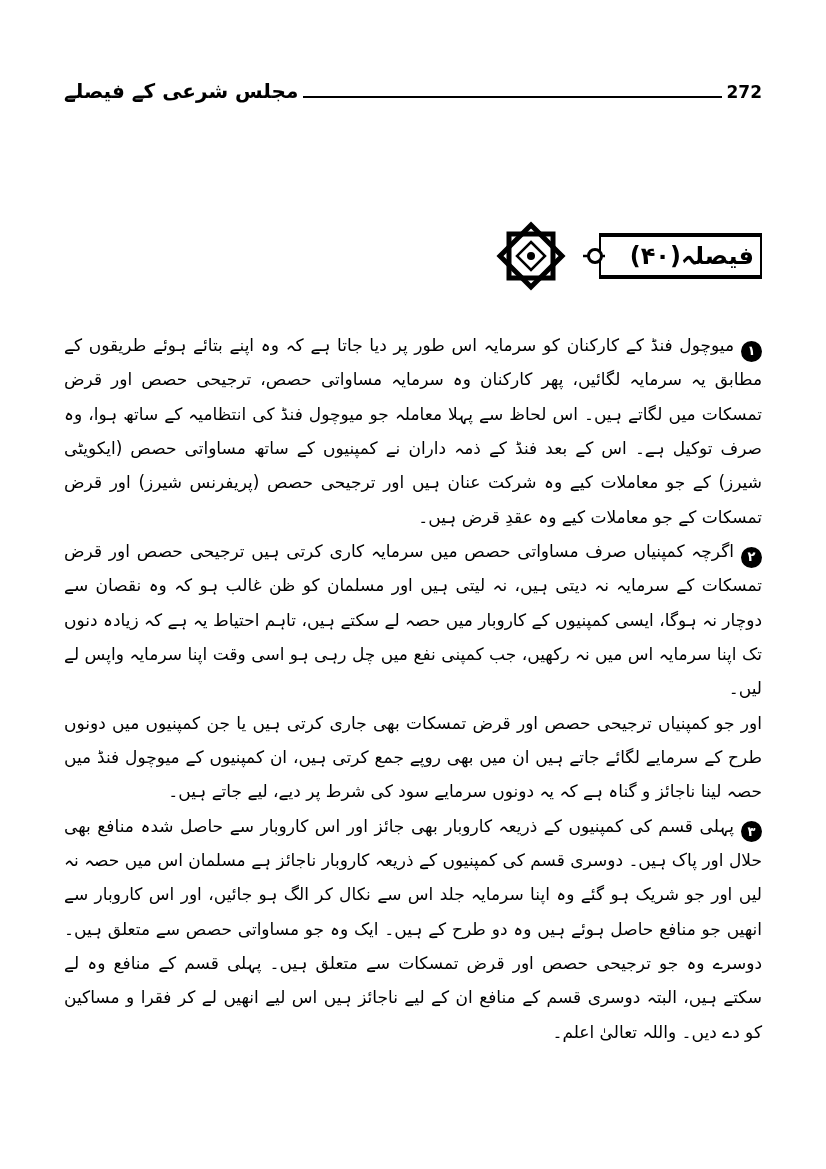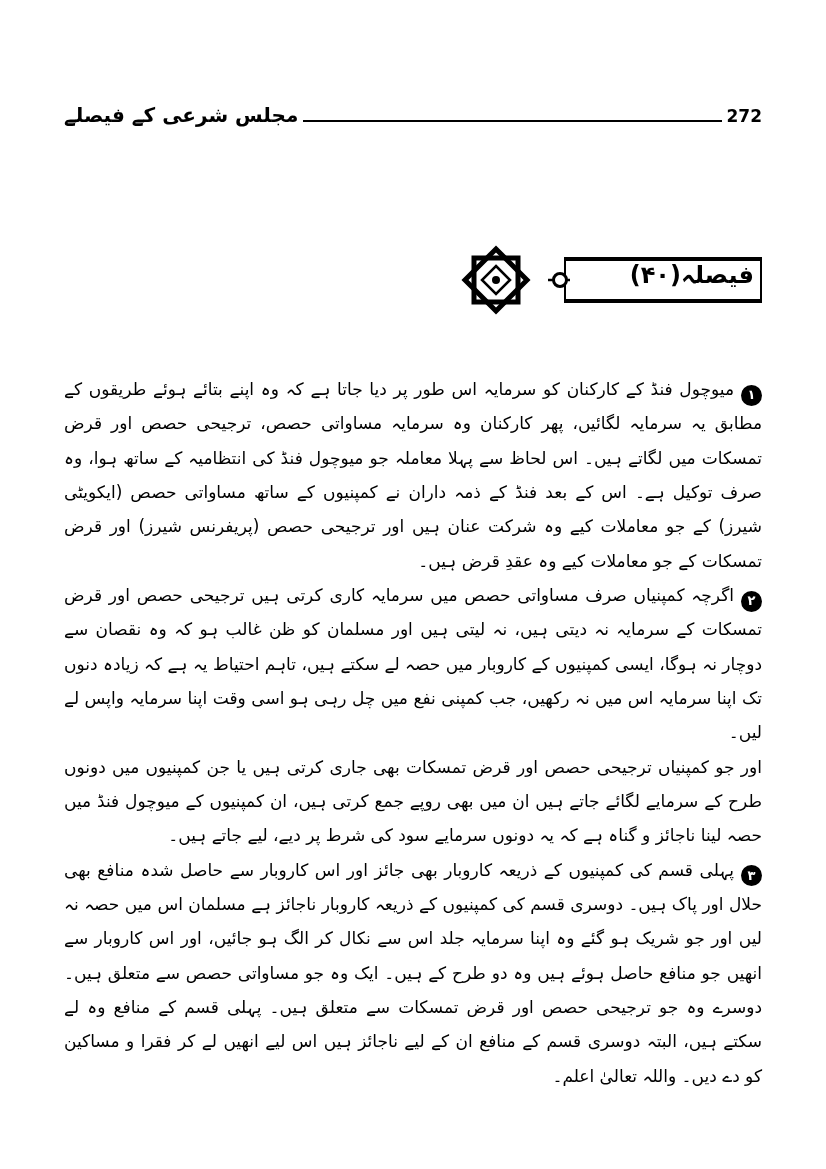--- a/index.html
+++ b/index.html
@@ -7,21 +7,21 @@
   body {
     background: #ffffff;
     color: #000000;
     font-family: "DejaVu Sans", "Liberation Sans", sans-serif;
     direction: rtl;
     overflow: hidden;
   }
   .page {
     width: 826px;
     height: 1169px;
-    padding: 96px 64px 0 64px;
+    padding: 72px 64px 0 64px;
   }
 
   
   .page-header {
     display: flex;
     flex-direction: row-reverse; 
     align-items: flex-end;
     height: 30px;
   }
   .header-title {
@@ -48,27 +48,27 @@
     margin-top: 118px;
     display: flex;
     flex-direction: row;       
     justify-content: flex-start;
     align-items: center;
     height: 72px;
   }
   .banner-box {
     display: flex;
     flex-direction: row;
-    align-items: flex-start;
+    align-items: center;
     height: 46px;
     border-top: 4px solid #000;
     border-bottom: 4px solid #000;
     border-right: 2px solid #000;
     border-left: 2px solid #000;
-    width: 198px;
+    width: 163px;
   }
   .banner-label {
     flex: 1;
     display: flex;
     align-items: center;
     justify-content: center;
     font-size: 24px;
     font-weight: bold;
     white-space: nowrap;
     padding: 0 6px;
@@ -84,21 +84,21 @@
   }
   .ornament {
     width: 118px;
     height: 72px;
     margin-right: -6px;
     flex-shrink: 0;
   }
 
   
   .body-text {
-    margin-top: 56px;
+    margin-top: 36px;
     font-size: 17px;
     line-height: 2.02;
     text-align: justify;
   }
   .para { margin: 0; }
   .num-circle {
     display: inline-flex;
     align-items: center;
     justify-content: center;
     width: 21px;

